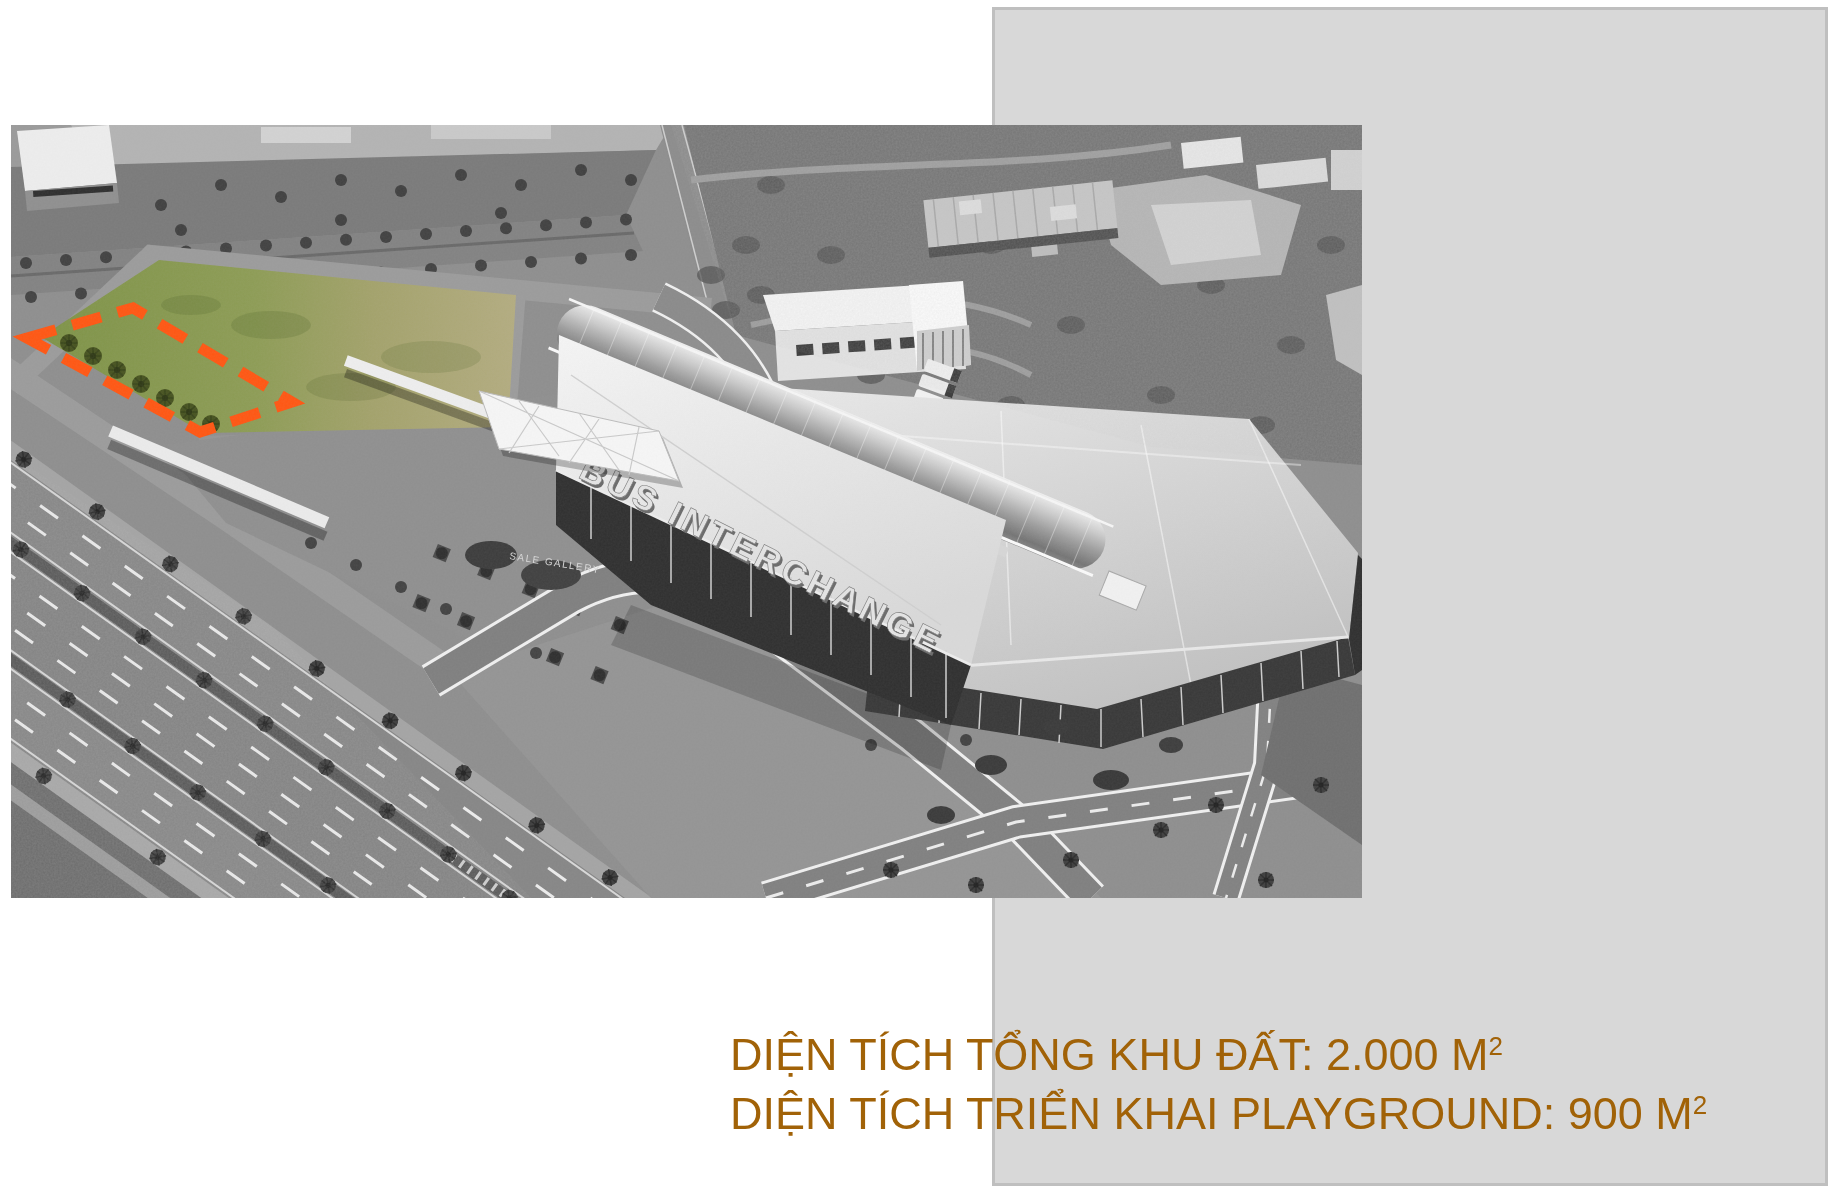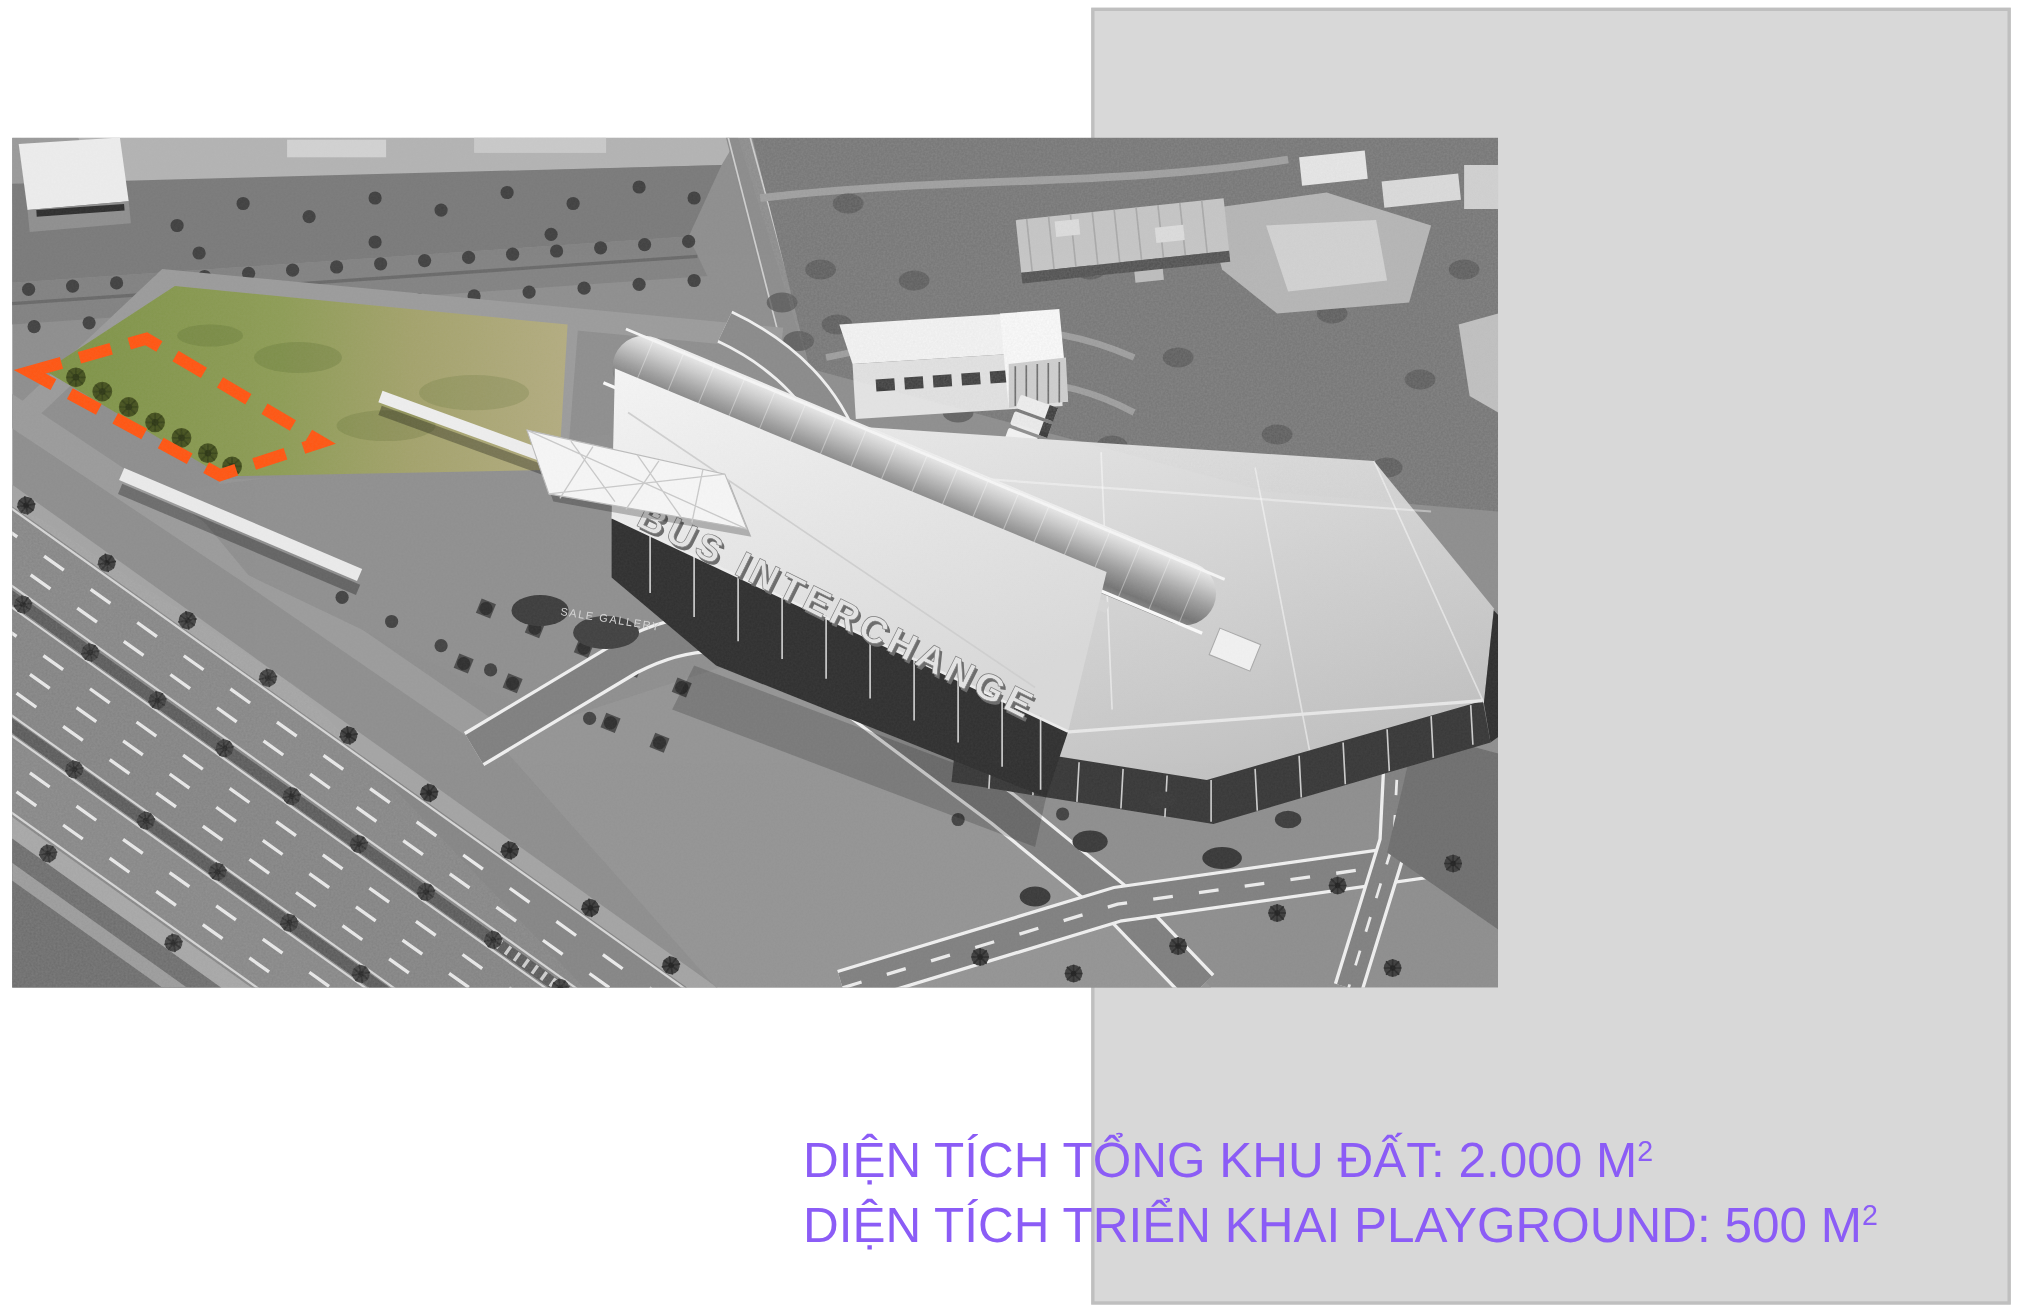--- a/index.html
+++ b/index.html
@@ -2,21 +2,21 @@
 <html><head>
 <meta charset="utf-8">
 <style>
   html,body{margin:0;padding:0;background:#ffffff;}
   #stage{position:relative;width:1834px;height:1191px;background:#ffffff;overflow:hidden;
          font-family:"Liberation Sans","DejaVu Sans",sans-serif;}
   #side-panel{position:absolute;left:992px;top:7px;width:836px;height:1179px;
               background:#d8d8d8;border:3px solid #bfbfbf;box-sizing:border-box;}
   #photo{position:absolute;left:11px;top:125px;width:1351px;height:773px;overflow:hidden;}
   #photo svg{display:block;}
-  #caption{position:absolute;left:730px;top:1021px;color:#8b5cf6;font-size:45px;line-height:50px;
+  #caption{position:absolute;left:730px;top:1021px;color:#a16207;font-size:45px;line-height:50px;
            letter-spacing:0px;white-space:nowrap;}
   #caption .sup{font-size:26px;vertical-align:15px;}
   .lane{stroke:#ececec;stroke-width:3;stroke-dasharray:22 30;}
   .edge{stroke:#d8d8d8;stroke-width:2;}
   .sign3d{fill:#e4e4e4;stroke:#7a7a7a;stroke-width:0.6;font-weight:bold;letter-spacing:4px;}
   .signShadow{fill:#6a6a6a;font-weight:bold;letter-spacing:4px;}
 </style>
 </head>
 <body>
 
@@ -437,16 +437,16 @@
       <ellipse cx="930" cy="690" rx="14" ry="9" fill="#3a3a3a"></ellipse>
       <ellipse cx="1160" cy="620" rx="12" ry="8" fill="#3d3d3d"></ellipse>
 
       <rect x="0" y="0" width="1351" height="773" filter="url(#grain)" opacity="0.16"></rect>
       <rect x="0" y="0" width="1351" height="773" filter="url(#grain)" opacity="0.28" clip-path="url(#scrubClip)"></rect>
     </svg>
   </div>
 
   <div id="caption">
     <div><span>DIỆN TÍCH TỔNG KHU ĐẤT: 2.000 M</span><span class="sup">2</span></div>
-    <div><span>DIỆN TÍCH TRIỂN KHAI PLAYGROUND: 500 M</span><span class="sup">2</span></div>
+    <div><span>DIỆN TÍCH TRIỂN KHAI PLAYGROUND: 900 M</span><span class="sup">2</span></div>
   </div>
 
 </div>
 
 </body></html>

